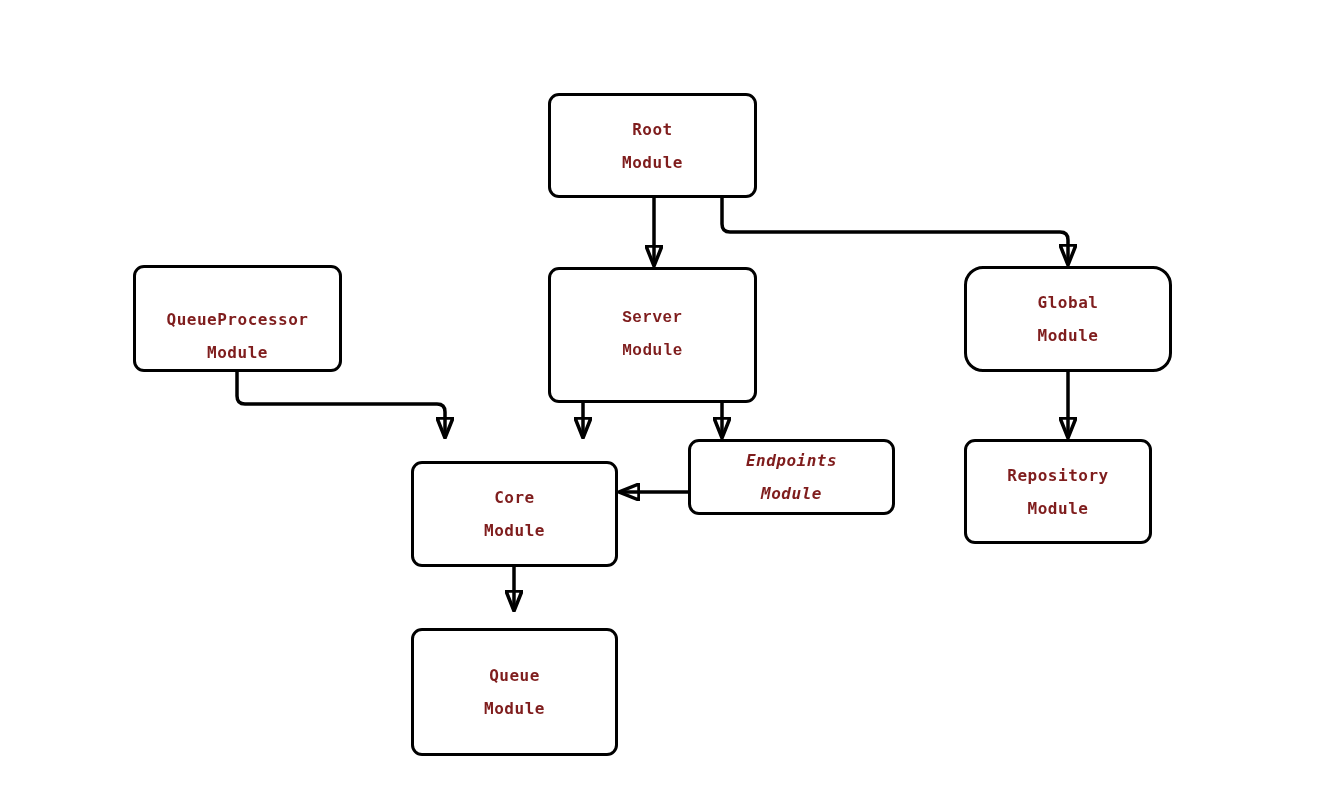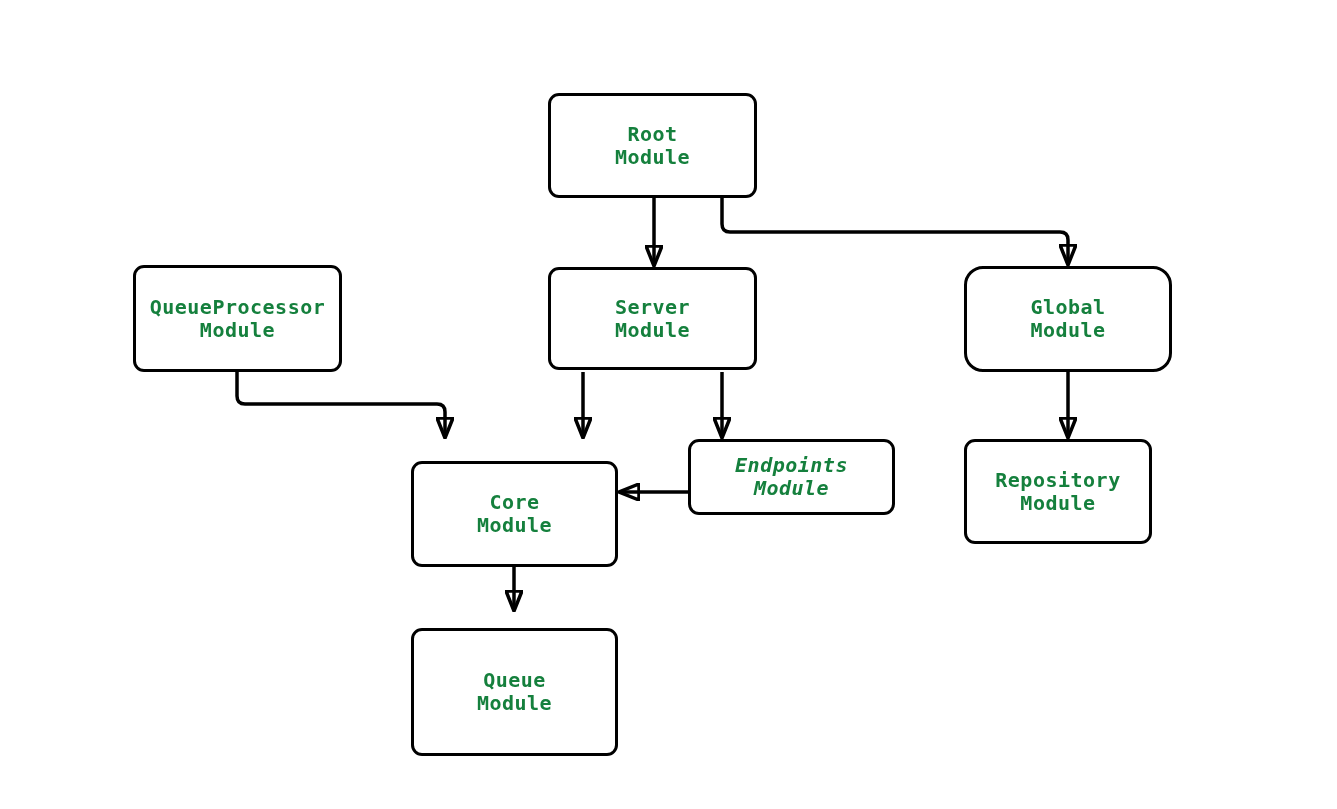--- a/index.html
+++ b/index.html
@@ -34,30 +34,30 @@
     background: #ffffff;
     border: 3px solid #000000;
     border-radius: 11px;
     display: flex;
     align-items: center;
     justify-content: center;
   }
   .node .label {
     white-space: pre-line;
     text-align: center;
-    font-size: 20px;
+    font-size: 16px;
     font-weight: 700;
-    line-height: 23px;
-    color: #15803d;
+    line-height: 33px;
+    color: #7f1d1d;
     letter-spacing: 0.5px;
   }
   
   .n-root           { left: 548px; top:  93px; width: 209px; height: 105px; }
-  .n-queueprocessor { left: 133px; top: 265px; width: 209px; height: 107px; }
-  .n-server         { left: 548px; top: 267px; width: 209px; height: 103px; }
+  .n-queueprocessor { left: 133px; top: 265px; width: 209px; height: 107px; align-items: flex-end; }
+  .n-server         { left: 548px; top: 267px; width: 209px; height: 136px; font-family: Liberation Mono, monospace; }
   .n-global         { left: 964px; top: 266px; width: 208px; height: 106px; border-radius: 19px; }
   .n-core           { left: 411px; top: 439px; width: 207px; height: 106px; margin-top: 22px; }
   .n-endpoints      { left: 688px; top: 439px; width: 207px; height: 76px; font-style: italic; }
   .n-repository     { left: 964px; top: 439px; width: 188px; height: 105px; }
   .n-queue          { left: 411px; top: 628px; width: 207px; height: 128px; }
 </style>
 </head>
 <body>
 
 <div class="canvas">

